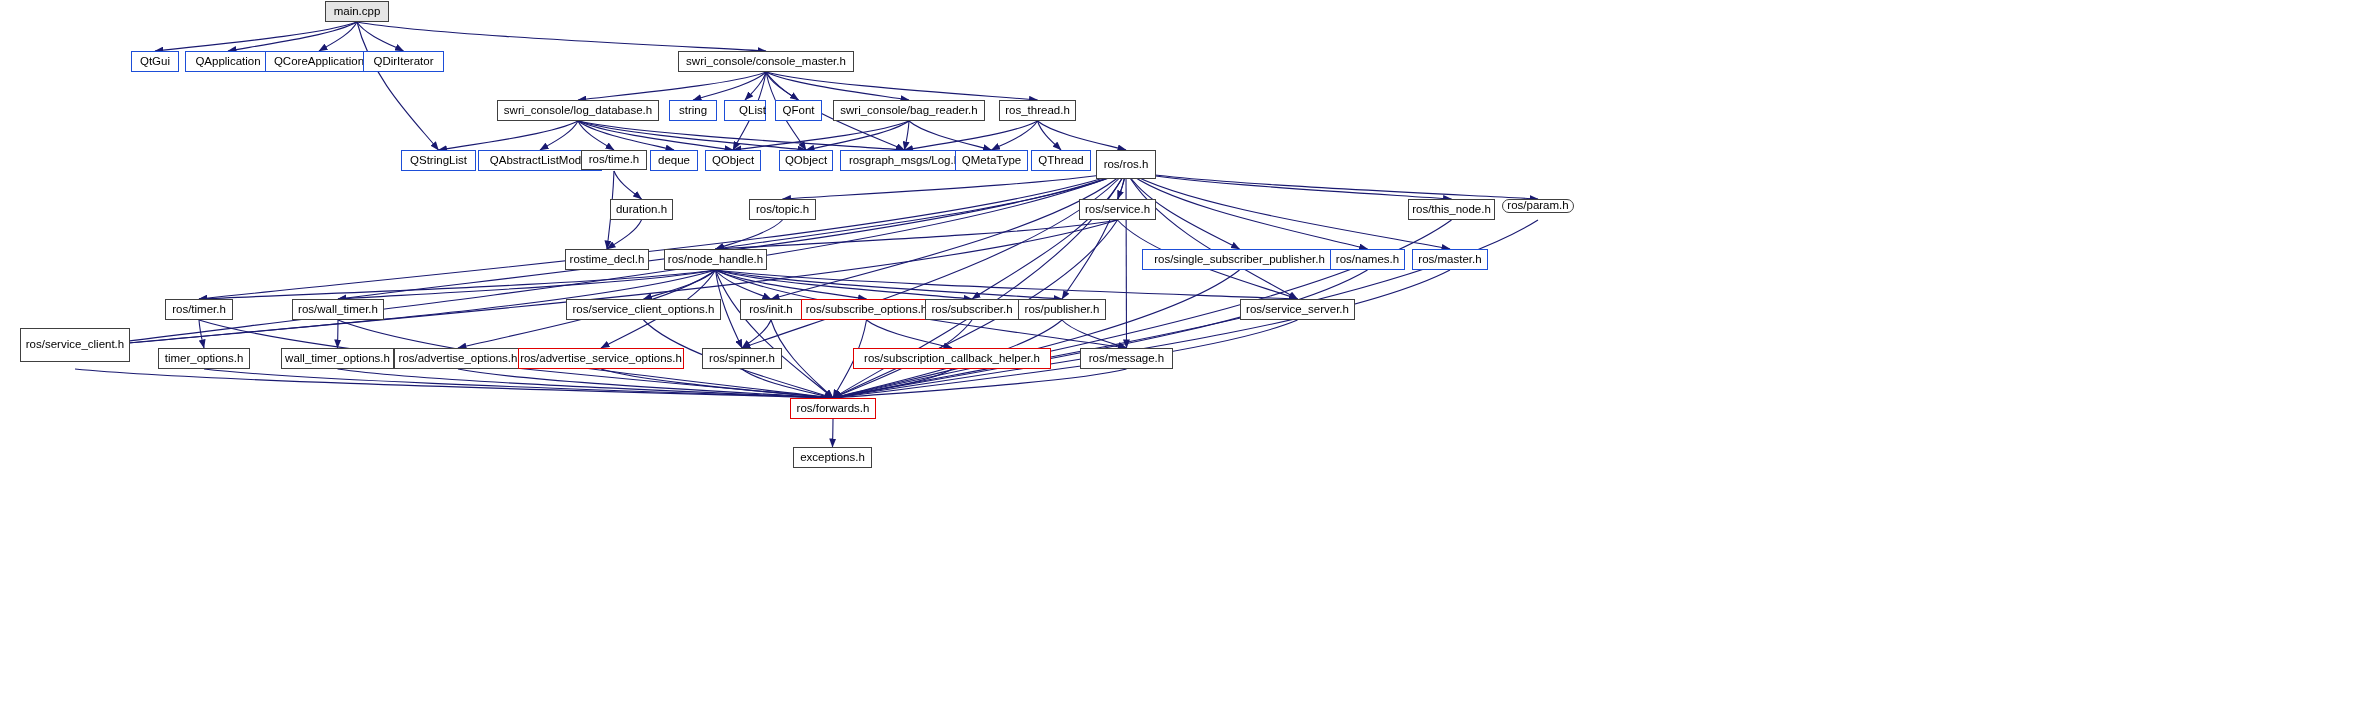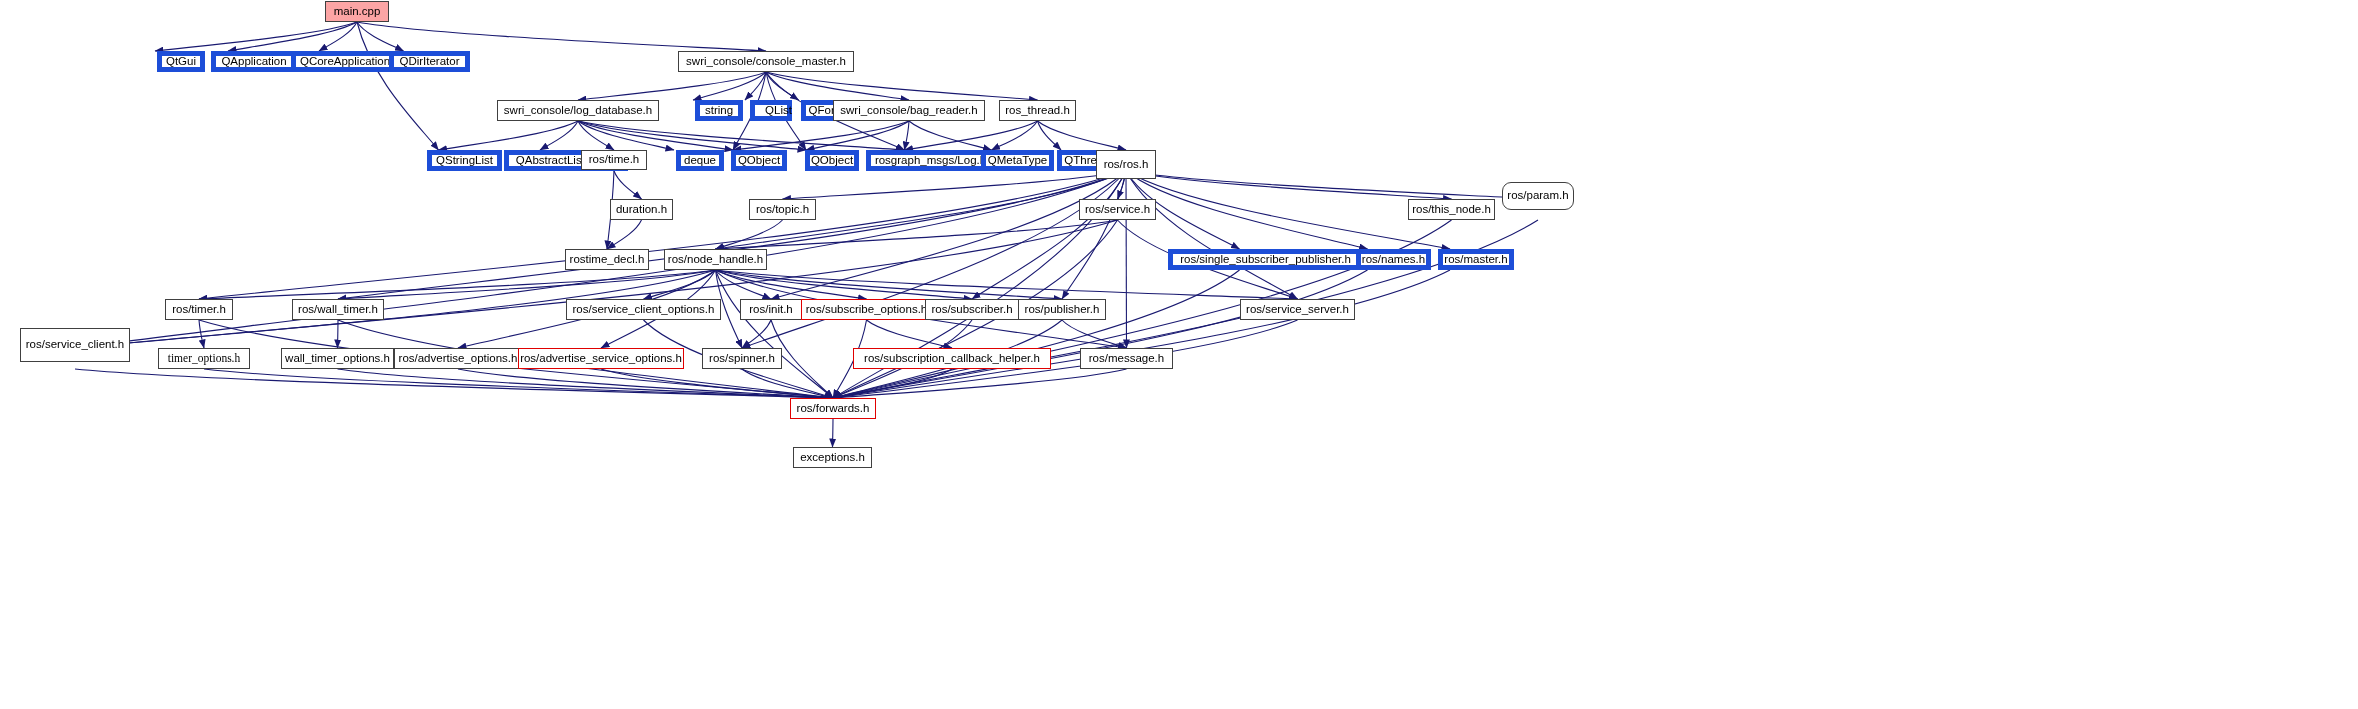--- a/index.html
+++ b/index.html
@@ -2,23 +2,23 @@
 <html><head>
 <meta charset="utf-8">
 <style>
   html,body{margin:0;padding:0;background:#ffffff;}
   #graph{position:relative;width:2358px;height:709px;overflow:hidden;
          font-family:"Liberation Sans","DejaVu Sans",sans-serif;background:#ffffff;}
   svg.edges{position:absolute;left:0;top:0;width:2358px;height:709px;pointer-events:none;}
   .node{position:absolute;box-sizing:border-box;display:flex;align-items:center;
         justify-content:center;white-space:nowrap;background:#ffffff;
         font-size:11.5px;color:#000000;line-height:1;letter-spacing:0px;}
-  .node.plain{border:5px solid #1d4ed8;margin-left:26px;}
+  .node.plain{border:1px solid #1d4ed8;}
   .node.bold{border:1px solid #404040;}
-  .node.root{border:1px solid #404040;background:#fca5a5;}
+  .node.root{border:1px solid #404040;background:#e5e5e5;}
   .node.red{border:1px solid #e00000;}
   .node span{padding:0 4px;display:block;}
 </style>
 </head>
 <body>
 
 <div id="graph">
   <svg class="edges" viewBox="0 0 2358 709">
     <defs>
       <marker id="arrow" markerWidth="9" markerHeight="7" refX="8.5" refY="3.5" orient="auto" markerUnits="userSpaceOnUse">
@@ -194,21 +194,21 @@
       </div>
       <div class="node bold" style="left: 749px; top: 199px; width: 67px; height: 21px;">
         <span>ros/topic.h</span>
       </div>
       <div class="node bold" style="left: 1079px; top: 199px; width: 77px; height: 21px;">
         <span>ros/service.h</span>
       </div>
       <div class="node bold" style="left: 1408px; top: 199px; width: 87px; height: 21px;">
         <span>ros/this_node.h</span>
       </div>
-      <div class="node bold" style="left: 1502px; top: 182px; width: 72px; height: 28px; border-radius: 9px;">
+      <div class="node bold" style="left: 1502px; top: 199px; width: 72px; height: 14px; border-radius: 9px;">
         <span>ros/param.h</span>
       </div>
       <div class="node bold" style="left: 610px; top: 199px; width: 63px; height: 21px;">
         <span>duration.h</span>
       </div>
       <div class="node bold" style="left: 565px; top: 249px; width: 84px; height: 21px;">
         <span>rostime_decl.h</span>
       </div>
       <div class="node bold" style="left: 664px; top: 249px; width: 103px; height: 21px;">
         <span>ros/node_handle.h</span>
@@ -242,21 +242,21 @@
       </div>
       <div class="node bold" style="left: 1018px; top: 299px; width: 88px; height: 21px;">
         <span>ros/publisher.h</span>
       </div>
       <div class="node bold" style="left: 1240px; top: 299px; width: 115px; height: 21px;">
         <span>ros/service_server.h</span>
       </div>
       <div class="node bold" style="left: 20px; top: 328px; width: 110px; height: 34px; text-align: right;">
         <span>ros/service_client.h</span>
       </div>
-      <div class="node bold" style="left: 158px; top: 348px; width: 92px; height: 21px; font-family: Liberation Serif, serif;">
+      <div class="node bold" style="left: 158px; top: 348px; width: 92px; height: 21px;">
         <span>timer_options.h</span>
       </div>
       <div class="node bold" style="left: 281px; top: 348px; width: 113px; height: 21px;">
         <span>wall_timer_options.h</span>
       </div>
       <div class="node bold" style="left: 394px; top: 348px; width: 128px; height: 21px;">
         <span>ros/advertise_options.h</span>
       </div>
       <div class="node red" style="left: 518px; top: 348px; width: 166px; height: 21px;">
         <span>ros/advertise_service_options.h</span>

